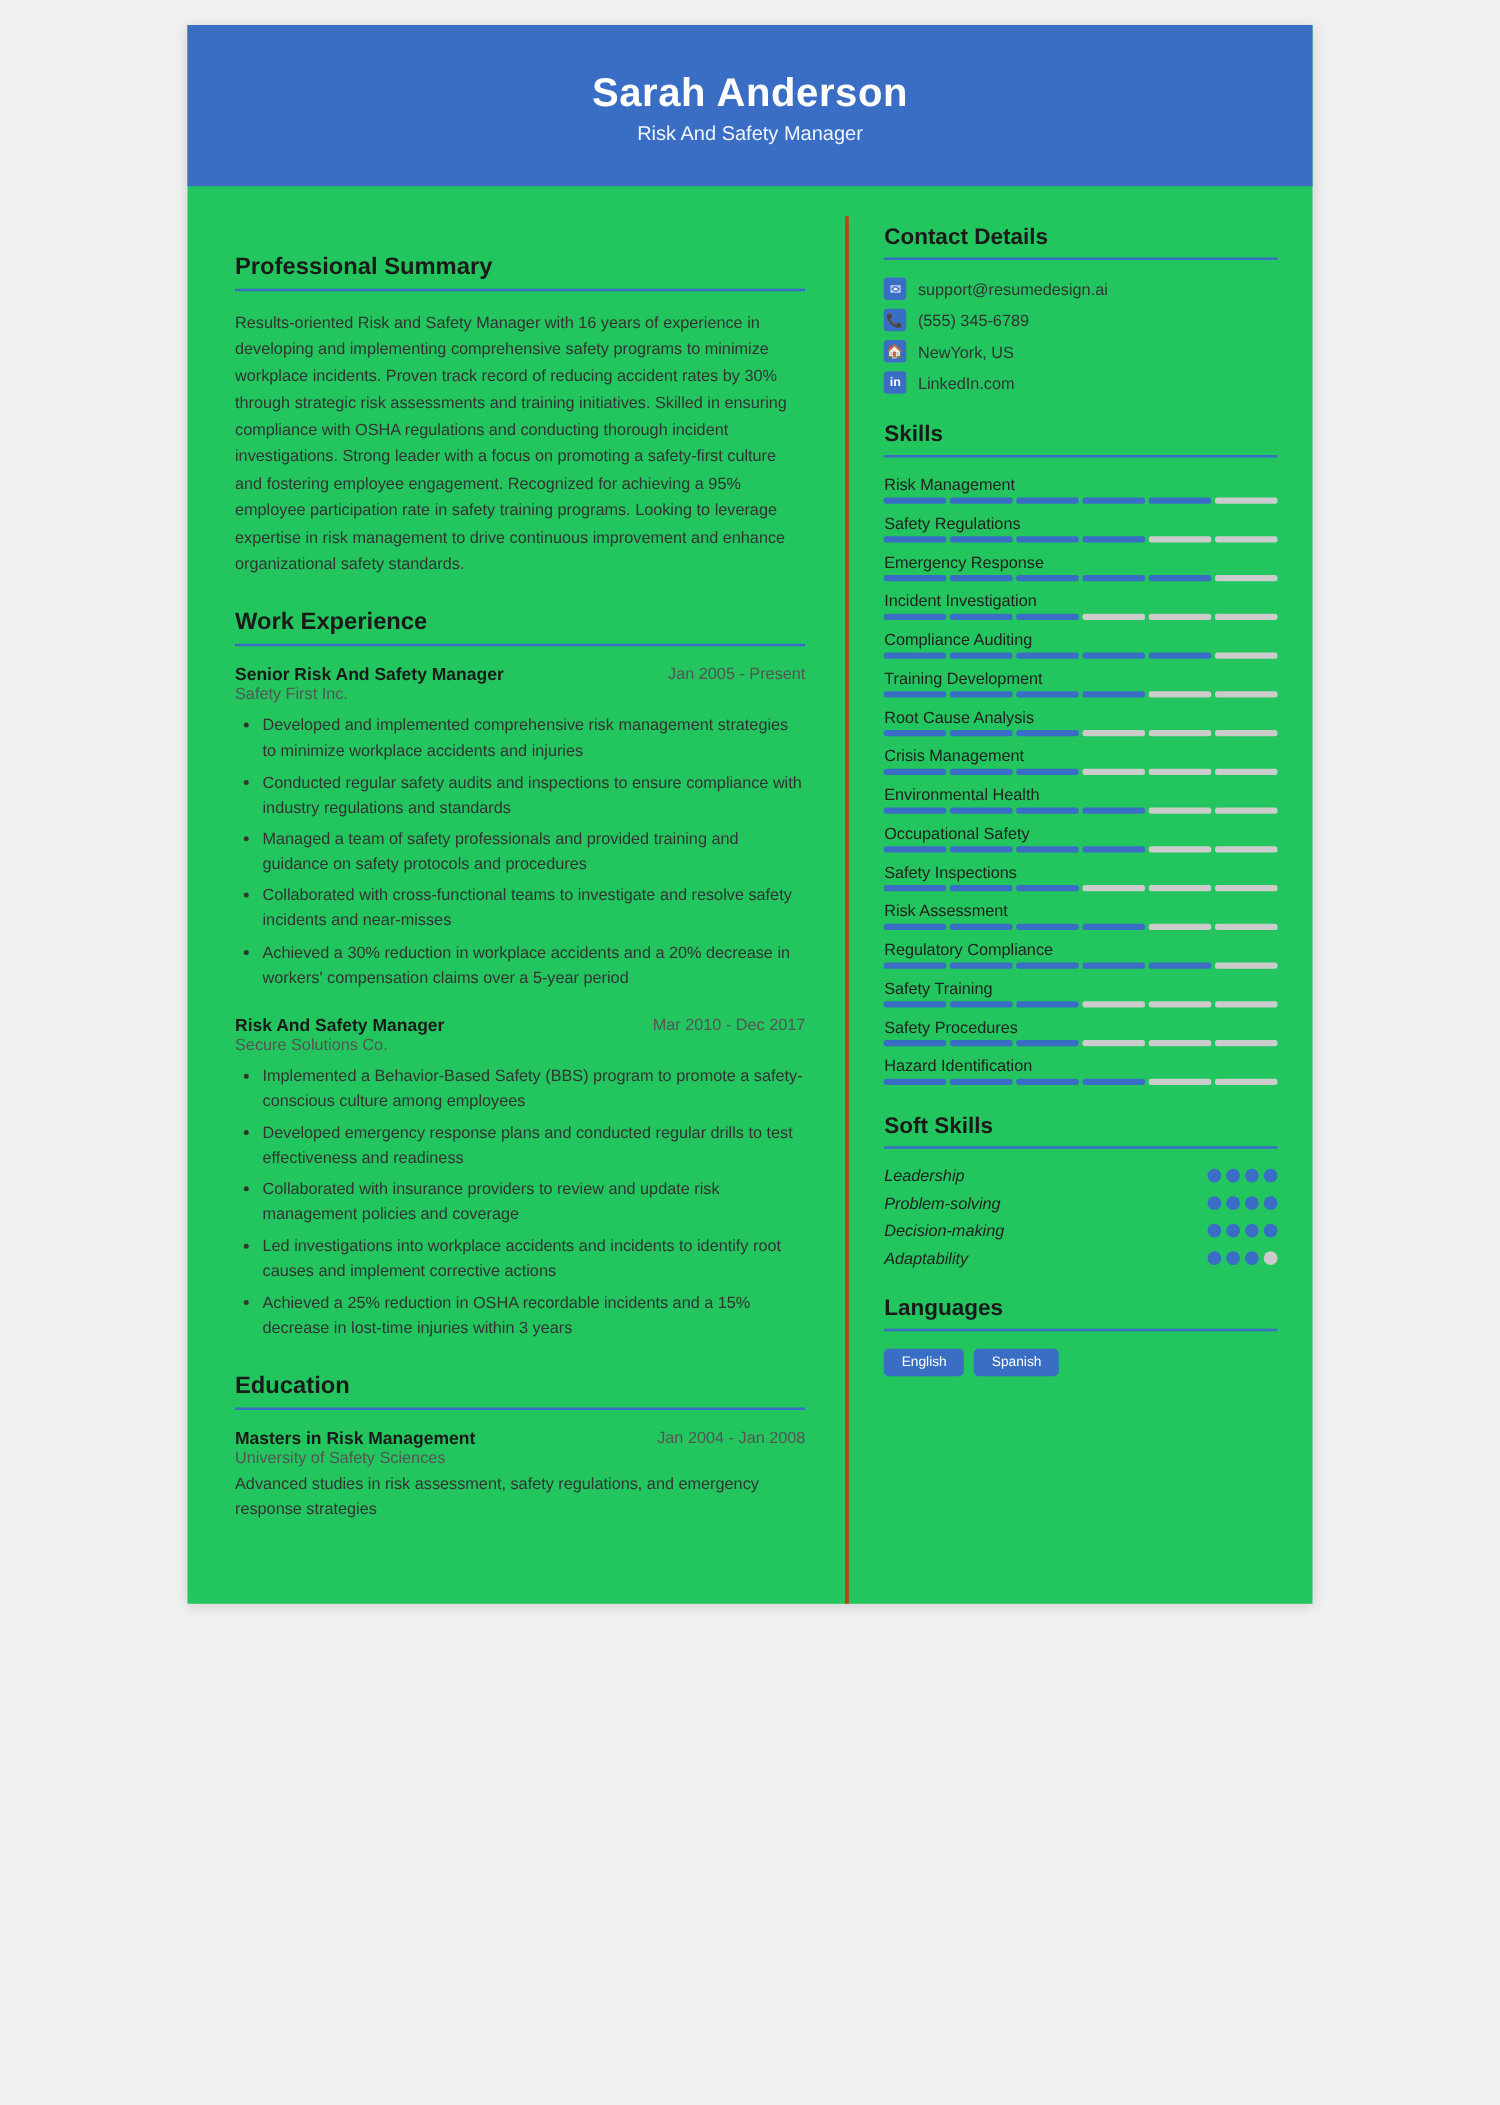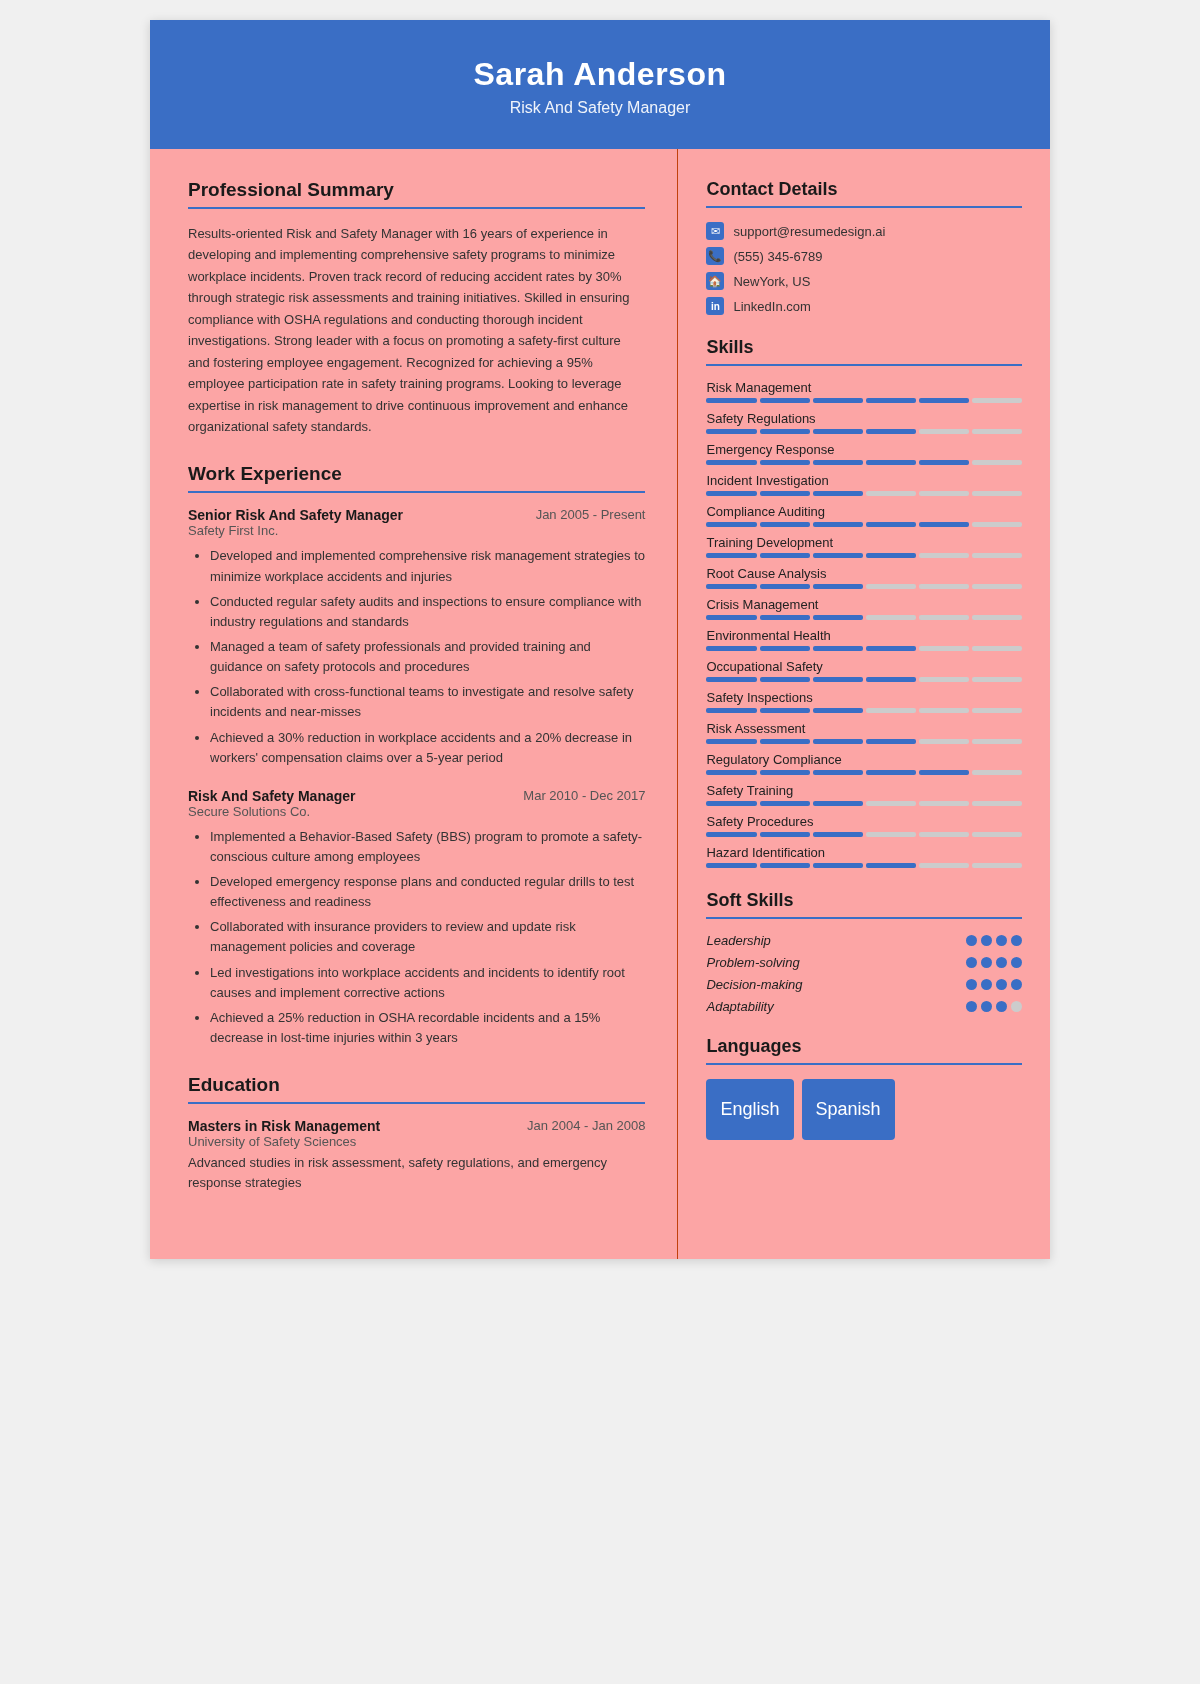--- a/index.html
+++ b/index.html
@@ -5,21 +5,21 @@
     * { box-sizing: border-box; margin: 0; padding: 0; }
     body {
       font-family: Arial, sans-serif;
       background: #f0f0f0;
       display: flex;
       justify-content: center;
       padding: 20px 0;
     }
     .resume {
       width: 900px;
-      background: #fca5a5;
+      background: #22c55e;
       box-shadow: 0 2px 10px rgba(0,0,0,0.15);
     }
     .header {
       background: #3a6ec5;
       color: #fff;
       text-align: center;
       padding: 36px 40px 32px;
     }
     .header-name {
       font-size: 32px;
@@ -31,21 +31,22 @@
       margin-top: 6px;
       opacity: 0.92;
     }
     .body-area {
       display: flex;
       gap: 0;
     }
     .left-col {
       flex: 1.45;
       padding: 30px 32px 40px 38px;
-      border-right: 1px solid #c2410c;
+      border-right: 3px solid #c2410c;
+      margin-top: 24px;
     }
     .right-col {
       flex: 1;
       padding: 30px 28px 30px 28px;
     }
     .section-title {
       font-size: 19px;
       font-weight: bold;
       color: #1a1a1a;
       margin-bottom: 6px;
@@ -201,22 +202,22 @@
       background: #ccc;
     }
     .lang-tags {
       display: flex;
       gap: 8px;
       flex-wrap: wrap;
     }
     .lang-tag {
       background: #3a6ec5;
       color: #fff;
-      font-size: 18px;
-      padding: 20px 14px;
+      font-size: 11px;
+      padding: 5px 14px;
       border-radius: 4px;
     }
     .right-section-title {
       font-size: 18px;
       font-weight: bold;
       color: #1a1a1a;
       margin-bottom: 6px;
     }
     .right-section-underline {
       height: 2px;

